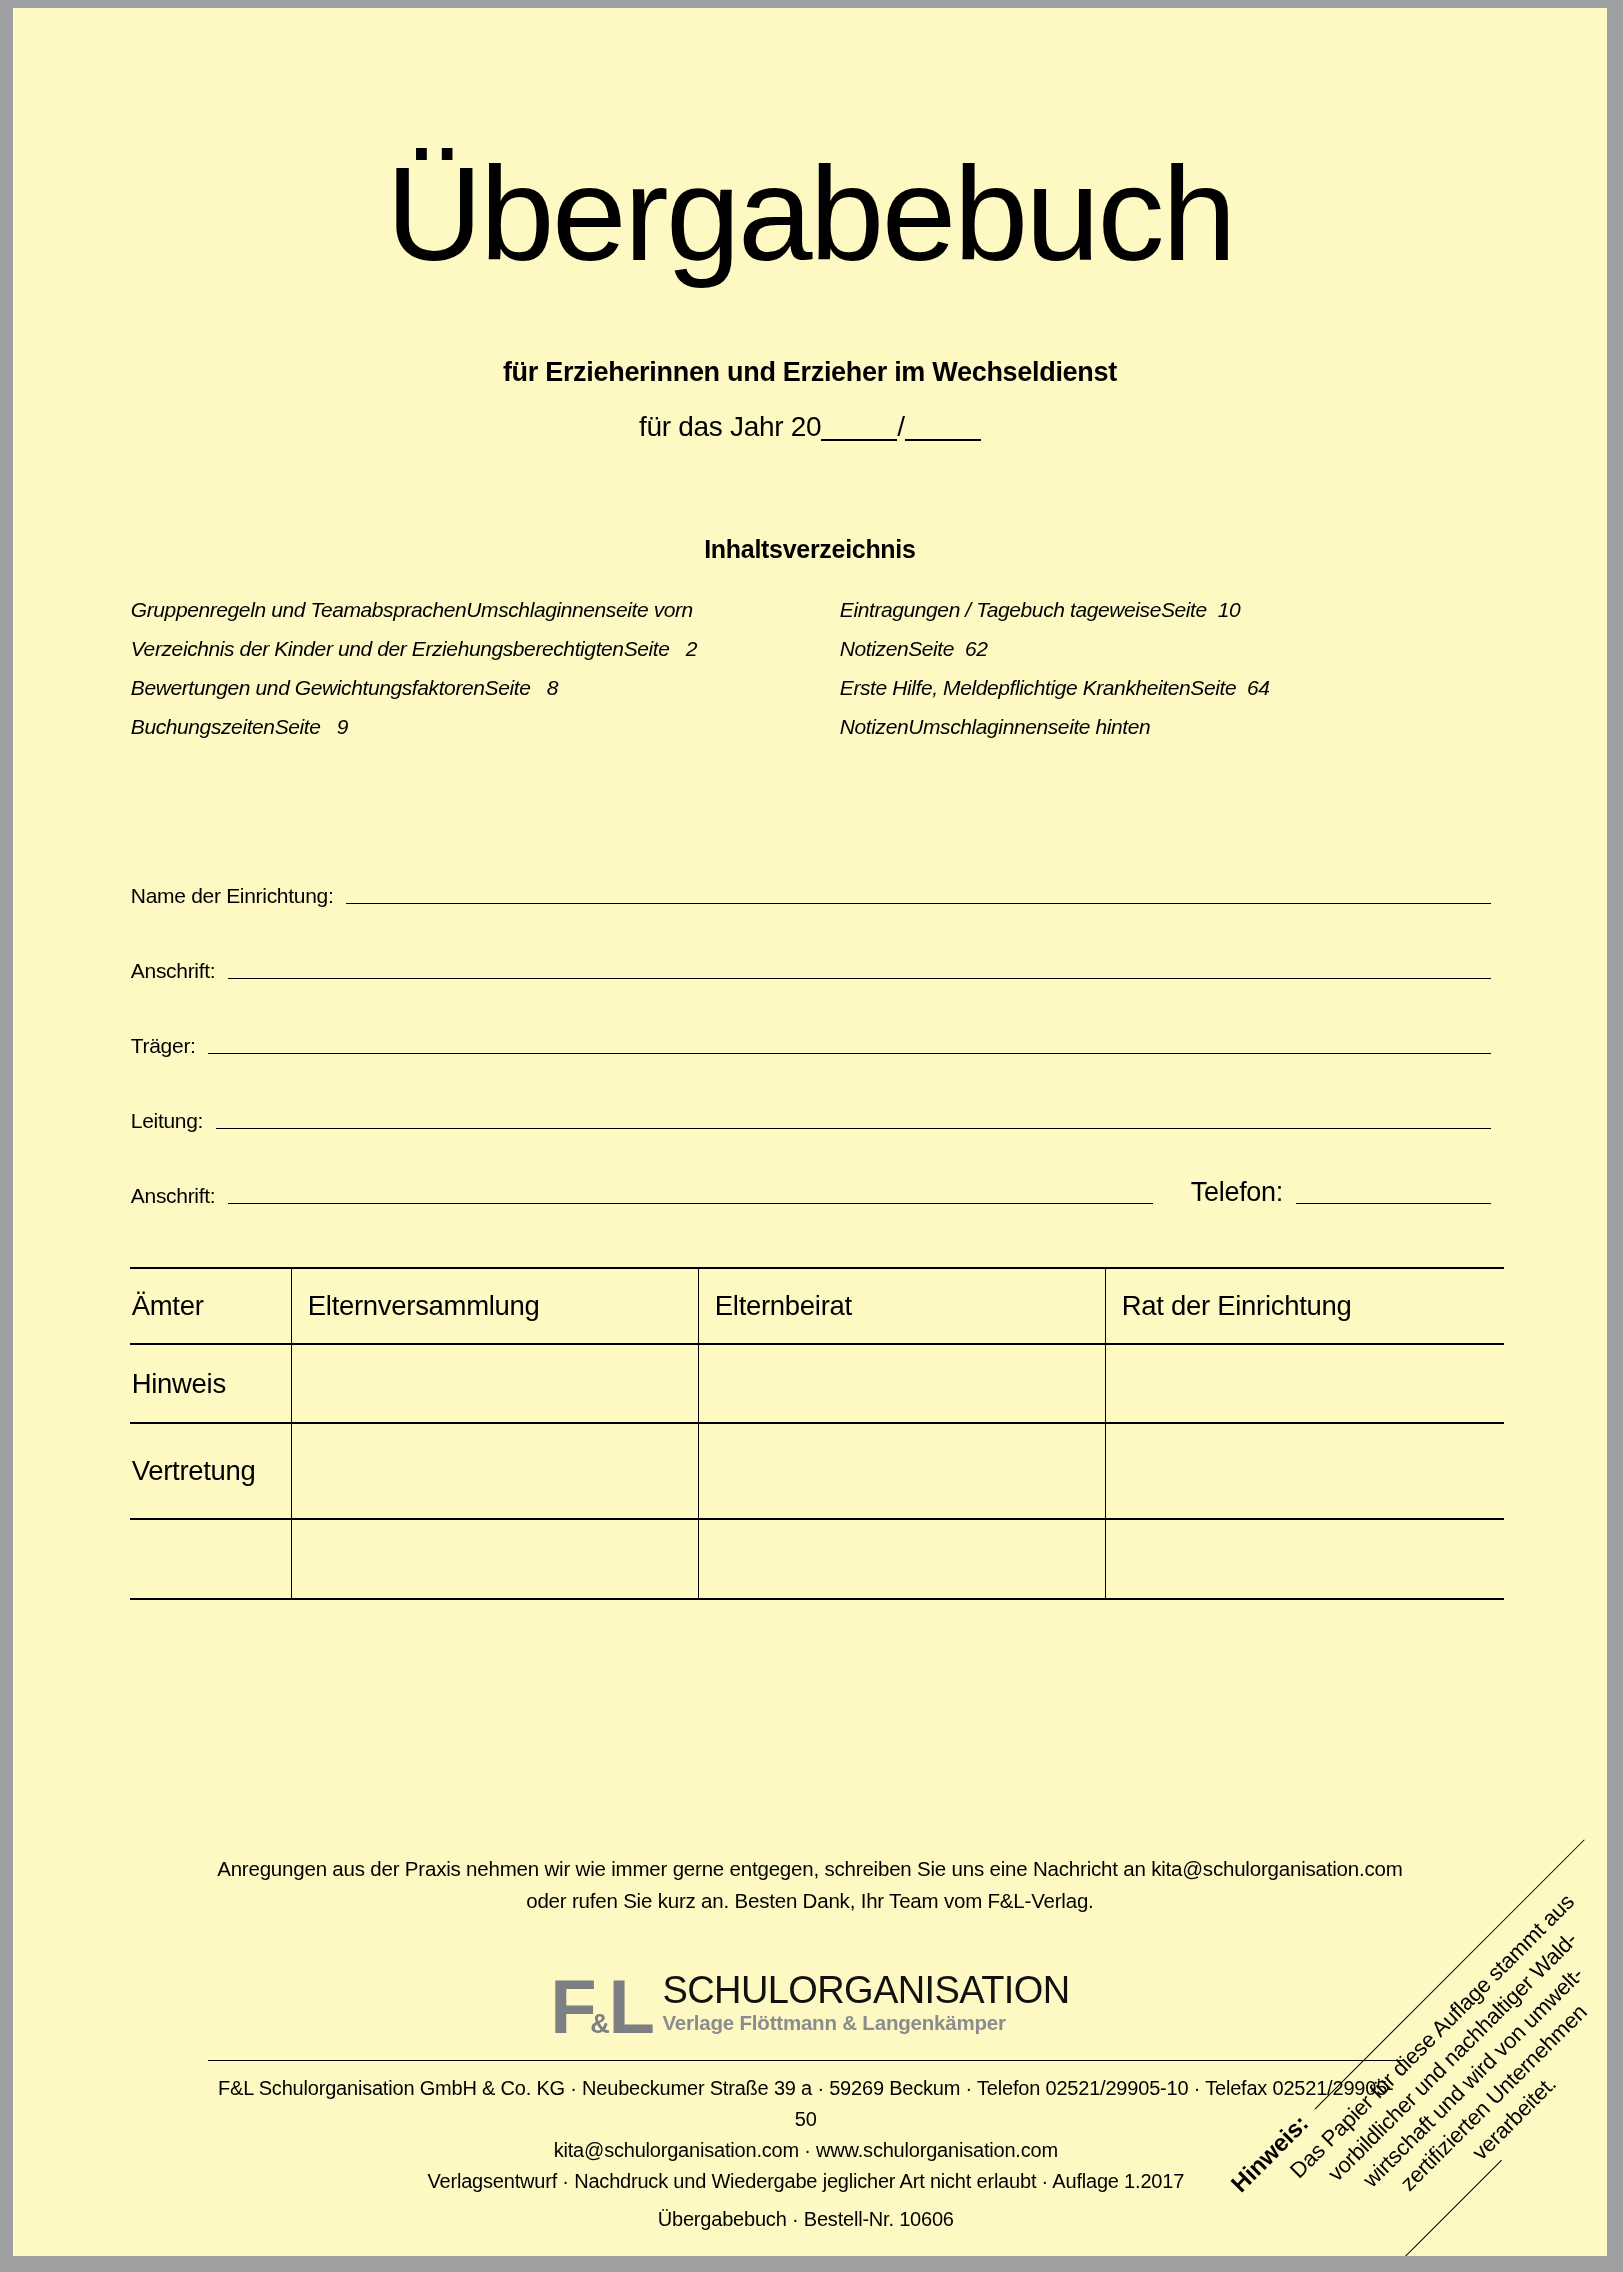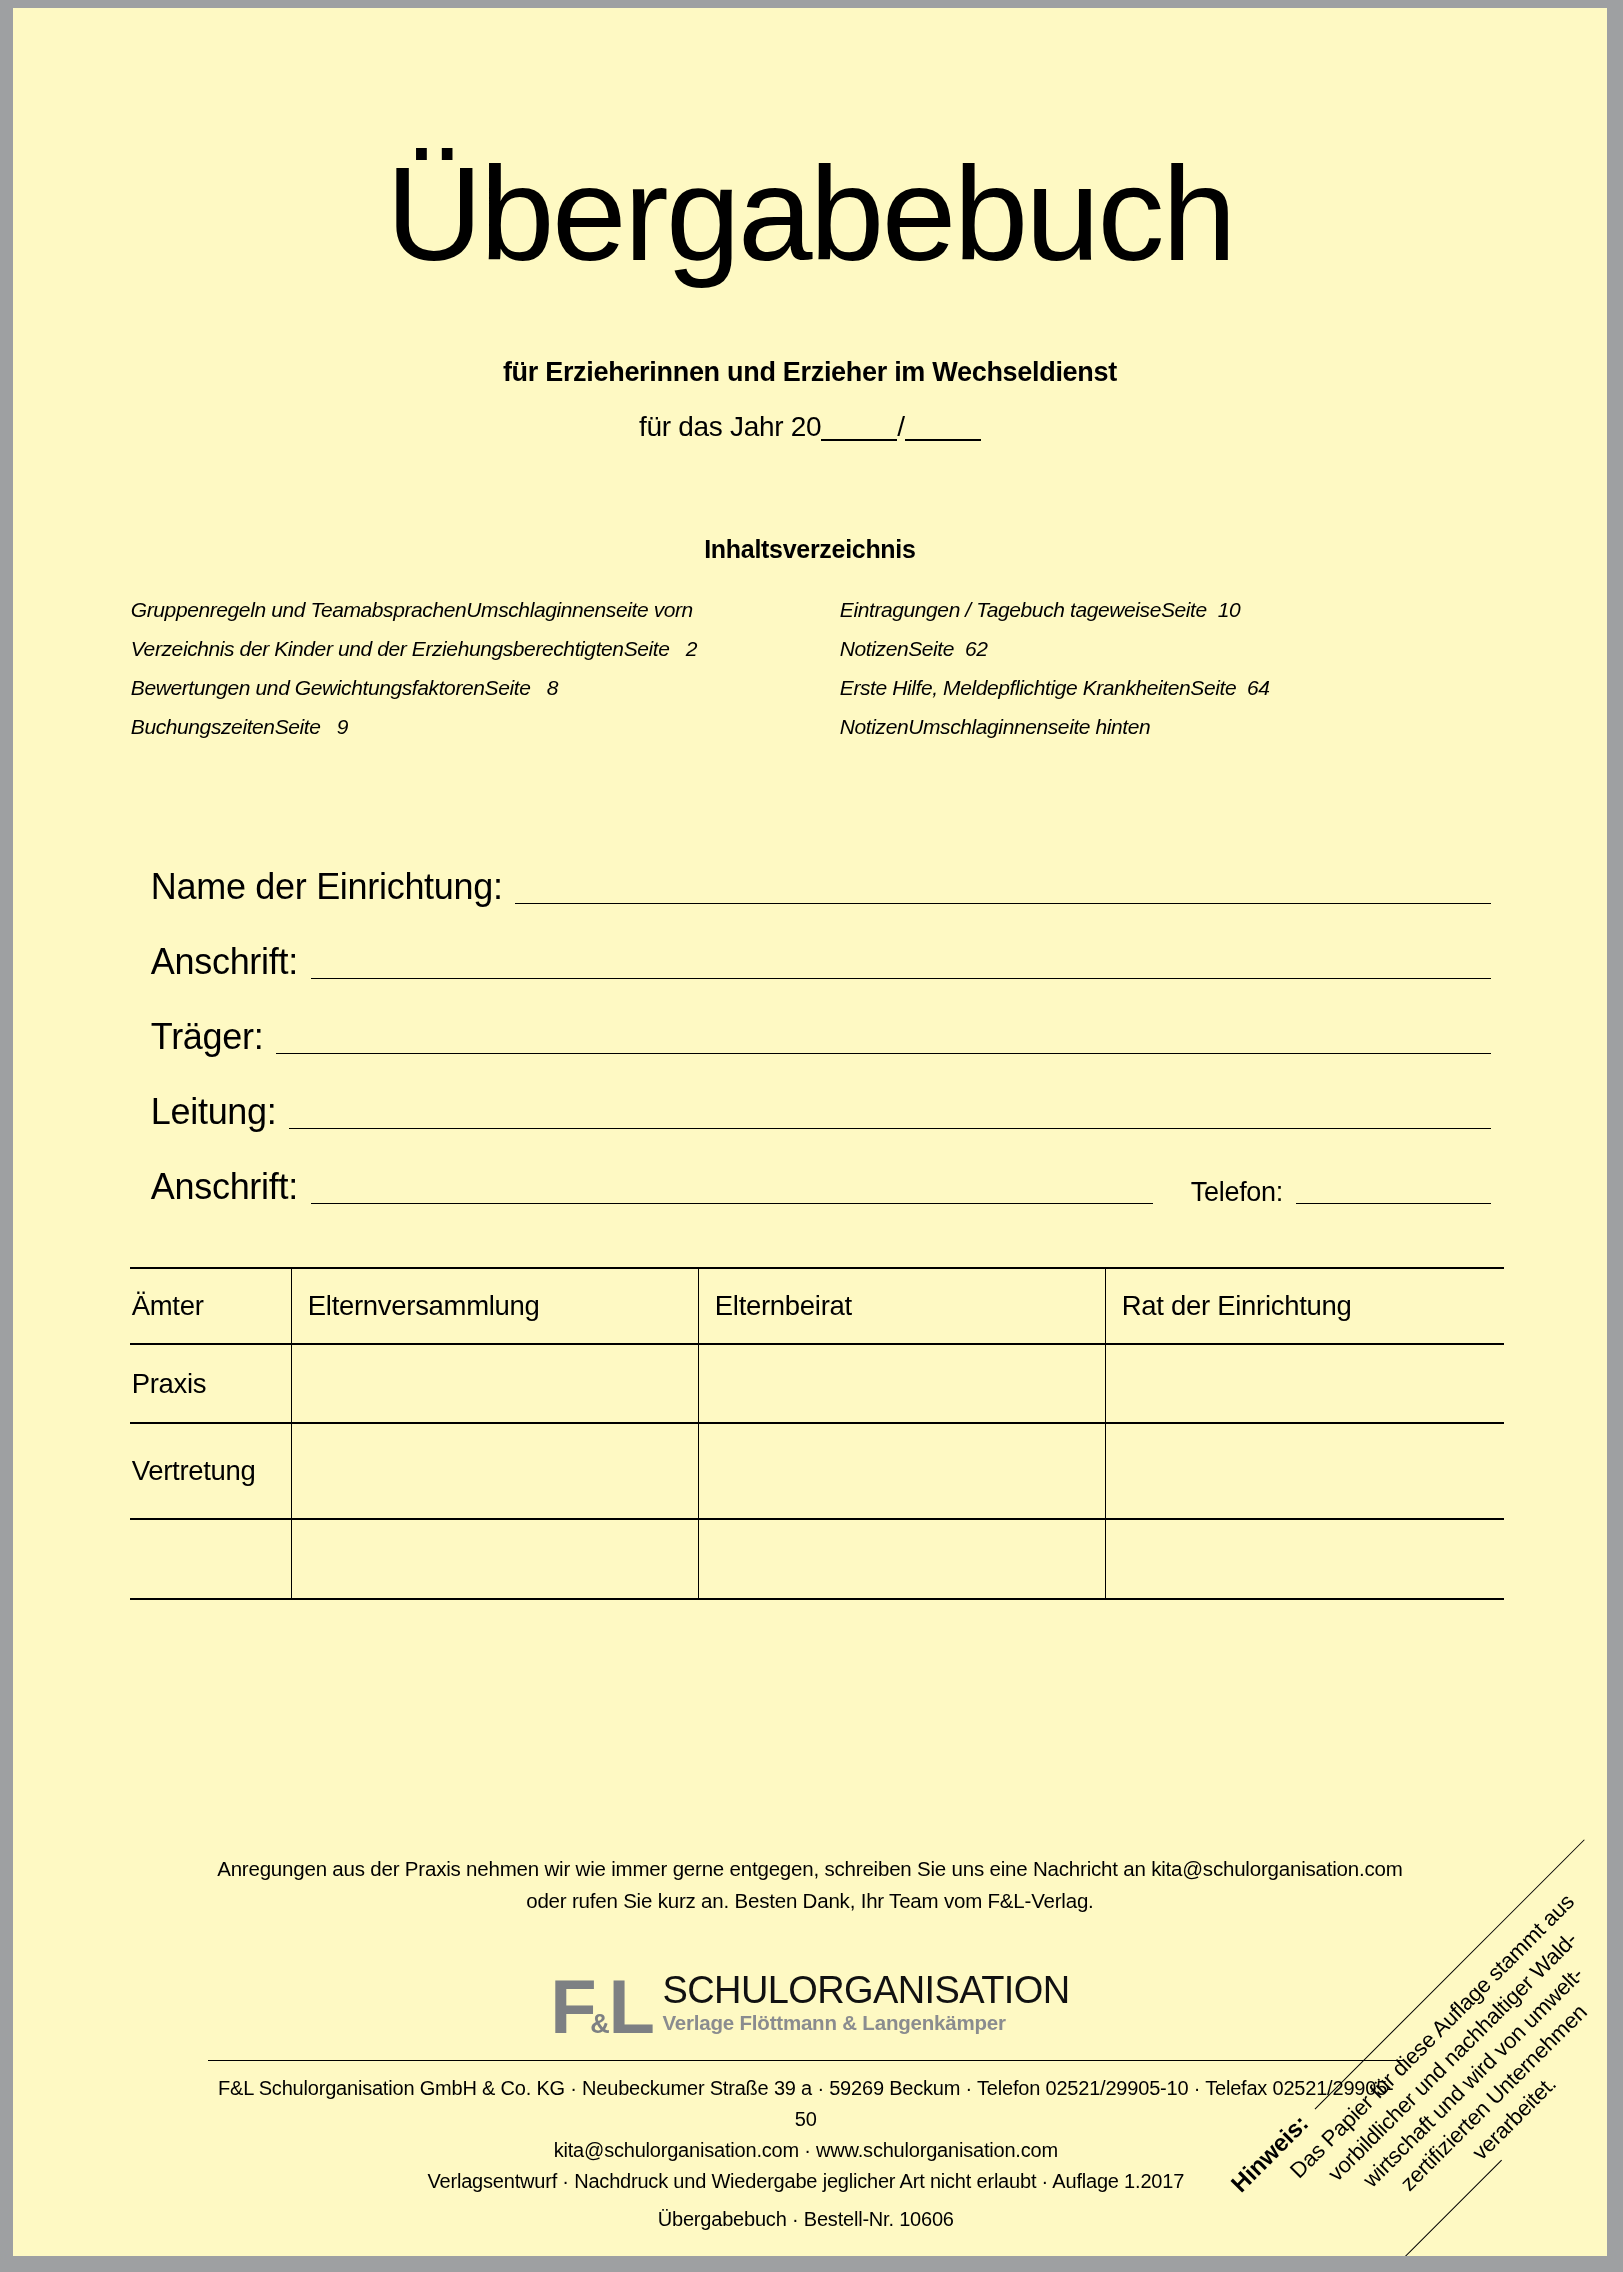--- a/index.html
+++ b/index.html
@@ -48,21 +48,21 @@
   }
   .toc-col{position:absolute;top:590px;font-size:21px;letter-spacing:-0.4px;}
   .toc-col-left{left:118px;width:663px;}
   .toc-col-right{left:827px;width:671px;}
   .toc-row{display:flex;height:39px;align-items:baseline;font-style:italic;}
   .toc-label{white-space:nowrap;}
   .toc-ref{white-space:pre;text-align:right;}
   
   .ffields{position:absolute;top:825px;left:118px;width:1360px;}
   .ffrow{display:flex;align-items:flex-end;height:75px;}
-  .ffrow .flabel{font-size:36px;letter-spacing:-0.3px;white-space:nowrap;padding-right:12.8px;margin-left:20px;}
+  .ffrow .flabel{font-size:21px;letter-spacing:-0.3px;white-space:nowrap;padding-right:12.8px;}
   .ffrow .flabel2{font-size:27px;letter-spacing:-0.3px;white-space:nowrap;padding:0 12.8px 0 38px;}
   .fline{flex:1 1 auto;border-bottom:1.9px solid #000;margin-bottom:4.5px;}
   .fline-short{flex:0 0 195px;border-bottom:1.9px solid #000;margin-bottom:4.5px;}
   
   .otable{
     position:absolute;top:1259px;left:117px;width:1374px;
     border-top:2.6px solid #000;border-bottom:2.6px solid #000;
     box-sizing:border-box;
   }
   .otr{display:grid;grid-template-columns:161px 407px 407px 1fr;}
@@ -203,21 +203,21 @@
   </div>
 
   <div class="otable">
     <div class="otr otr-sep r-head">
       <div class="oth">Ämter</div>
       <div class="oth">Elternversammlung</div>
       <div class="oth">Elternbeirat</div>
       <div class="oth">Rat der Einrichtung</div>
     </div>
     <div class="otr otr-sep r-1">
-      <div class="otd">Praxis</div>
+      <div class="otd">Hinweis</div>
       <div class="otd"></div>
       <div class="otd"></div>
       <div class="otd"></div>
     </div>
     <div class="otr otr-sep r-2">
       <div class="otd">Vertretung</div>
       <div class="otd"></div>
       <div class="otd"></div>
       <div class="otd"></div>
     </div>

